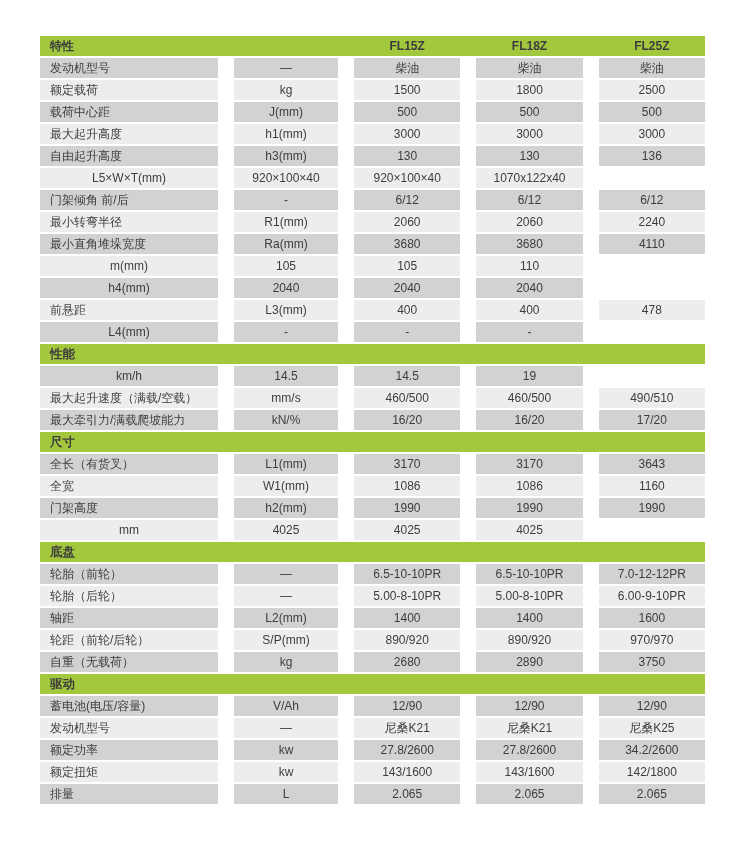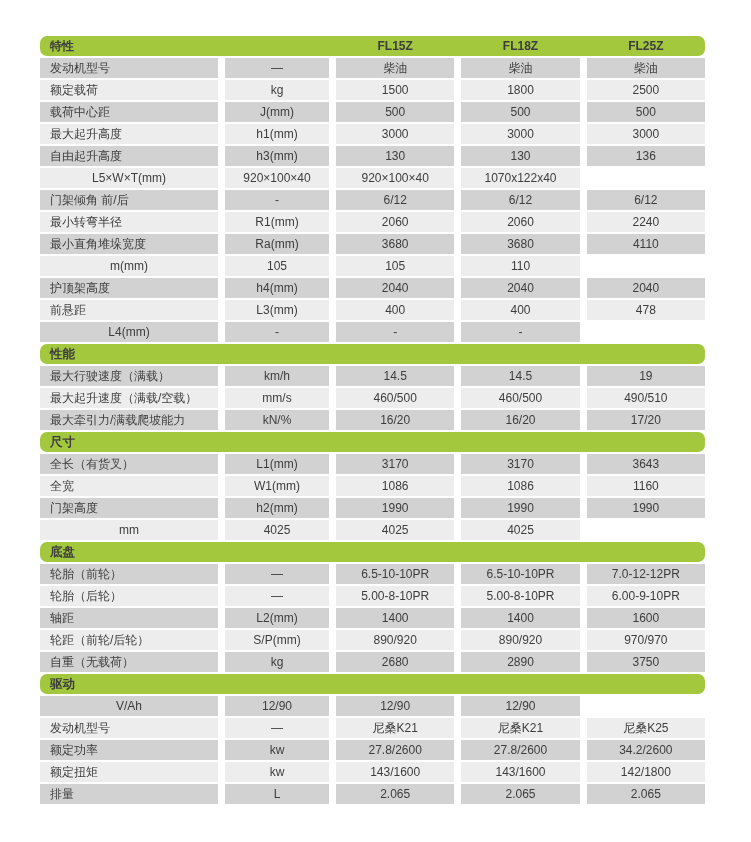--- a/index.html
+++ b/index.html
@@ -17,23 +17,22 @@
   }
   .spec-table {
     position: absolute;
     left: 40px;
     top: 36px;
     width: 665px;
   }
   .grid {
     display: grid;
     grid-template-columns: 178px 104px 1fr 1fr 1fr;
-    column-gap: 7px;
+    column-gap: 16px;
     margin-bottom: 2px;
-    border-radius: 7px;
   }
   .row-h {
     height: 20px;
     line-height: 20px;
   }
   .head {
     background: var(--green);
     font-weight: 700;
     color: var(--text);
     font-size: 12.5px;
@@ -42,21 +41,20 @@
     background: transparent;
   }
   .bar {
     background: var(--green);
     font-weight: 700;
     color: var(--text);
     font-size: 12.5px;
     padding-left: 10px;
     box-sizing: border-box;
     margin-bottom: 2px;
-    border-radius: 7px;
   }
   .c {
     font-size: 12px;
     color: var(--text);
     text-align: center;
     overflow: hidden;
     white-space: nowrap;
   }
   .c.label {
     text-align: left;
@@ -140,42 +138,40 @@
         <div class="c row-h">3680</div>
         <div class="c row-h">4110</div>
       </div>
       <div class="grid row-h r-light">
         <div class="c row-h">m(mm)</div>
         <div class="c row-h">105</div>
         <div class="c row-h">105</div>
         <div class="c row-h">110</div>
       </div>
       <div class="grid row-h r-dark">
-        <div class="c label row-h">护顶架高度</div>
         <div class="c row-h">h4(mm)</div>
         <div class="c row-h">2040</div>
         <div class="c row-h">2040</div>
         <div class="c row-h">2040</div>
       </div>
       <div class="grid row-h r-light">
         <div class="c label row-h">前悬距</div>
         <div class="c row-h">L3(mm)</div>
         <div class="c row-h">400</div>
         <div class="c row-h">400</div>
         <div class="c row-h">478</div>
       </div>
       <div class="grid row-h r-dark">
         <div class="c row-h">L4(mm)</div>
         <div class="c row-h">-</div>
         <div class="c row-h">-</div>
         <div class="c row-h">-</div>
       </div>
       <div class="bar row-h">性能</div>
       <div class="grid row-h r-dark">
-        <div class="c label row-h">最大行驶速度（满载）</div>
         <div class="c row-h">km/h</div>
         <div class="c row-h">14.5</div>
         <div class="c row-h">14.5</div>
         <div class="c row-h">19</div>
       </div>
       <div class="grid row-h r-light">
         <div class="c label row-h">最大起升速度（满载/空载）</div>
         <div class="c row-h">mm/s</div>
         <div class="c row-h">460/500</div>
         <div class="c row-h">460/500</div>
@@ -247,20 +243,21 @@
       </div>
       <div class="grid row-h r-dark">
         <div class="c label row-h">自重（无载荷）</div>
         <div class="c row-h">kg</div>
         <div class="c row-h">2680</div>
         <div class="c row-h">2890</div>
         <div class="c row-h">3750</div>
       </div>
       <div class="bar row-h">驱动</div>
       <div class="grid row-h r-dark">
+        <div class="c label row-h">蓄电池(电压/容量)</div>
         <div class="c row-h">V/Ah</div>
         <div class="c row-h">12/90</div>
         <div class="c row-h">12/90</div>
         <div class="c row-h">12/90</div>
       </div>
       <div class="grid row-h r-light">
         <div class="c label row-h">发动机型号</div>
         <div class="c row-h">—</div>
         <div class="c row-h">尼桑K21</div>
         <div class="c row-h">尼桑K21</div>

